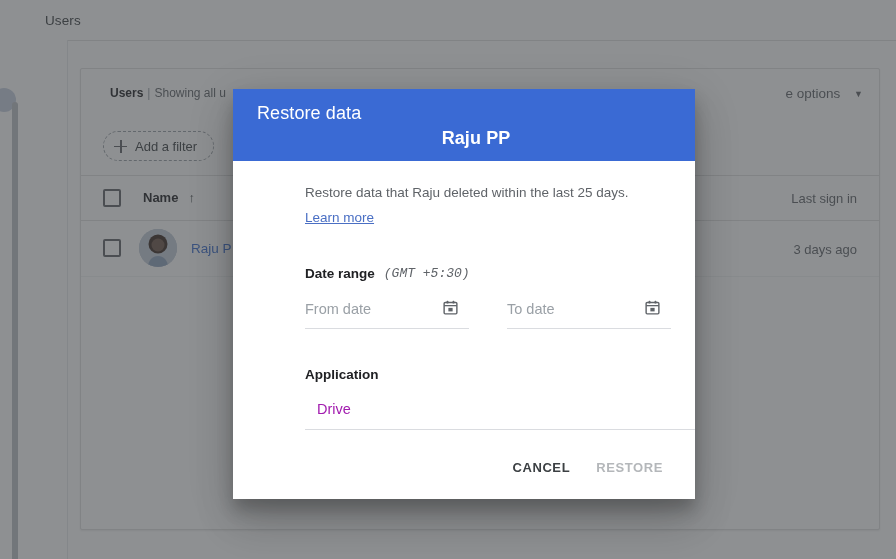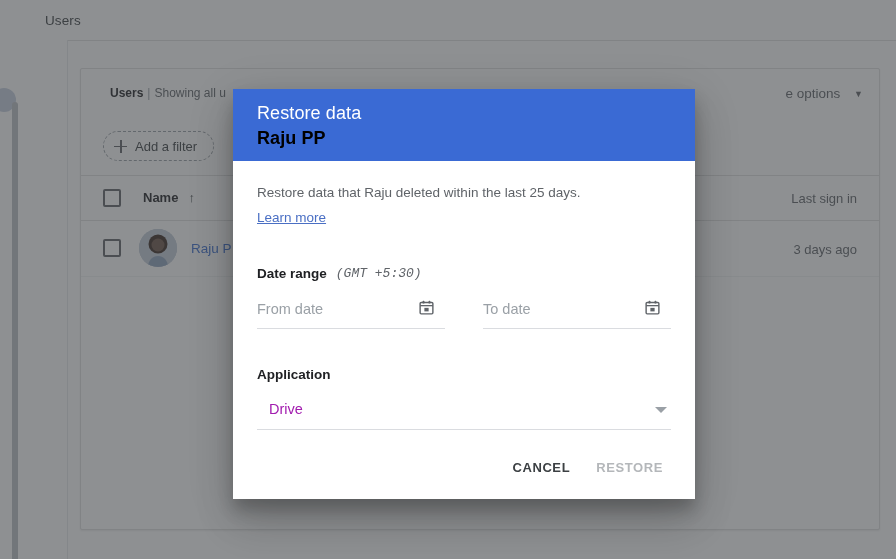--- a/index.html
+++ b/index.html
@@ -289,28 +289,30 @@
     box-sizing: border-box;
   }
   .dlg-title {
     font-size: 18px;
     color: #ffffff;
     line-height: 25px;
     letter-spacing: .1px;
   }
   .dlg-subtitle {
     font-size: 18px;
-    color: #000000;
+    color: #ffffff;
     font-weight: 700;
     line-height: 25px;
     letter-spacing: .1px;
+    text-align: center;
   }
 
   .dlg-body {
     padding: 22px 24px 0 24px;
+    margin-left: 48px;
   }
 
   .dlg-desc {
     font-size: 13.5px;
     color: #5f6368;
     line-height: 20px;
   }
   .dlg-link {
     display: inline-block;
     margin-top: 7px;

